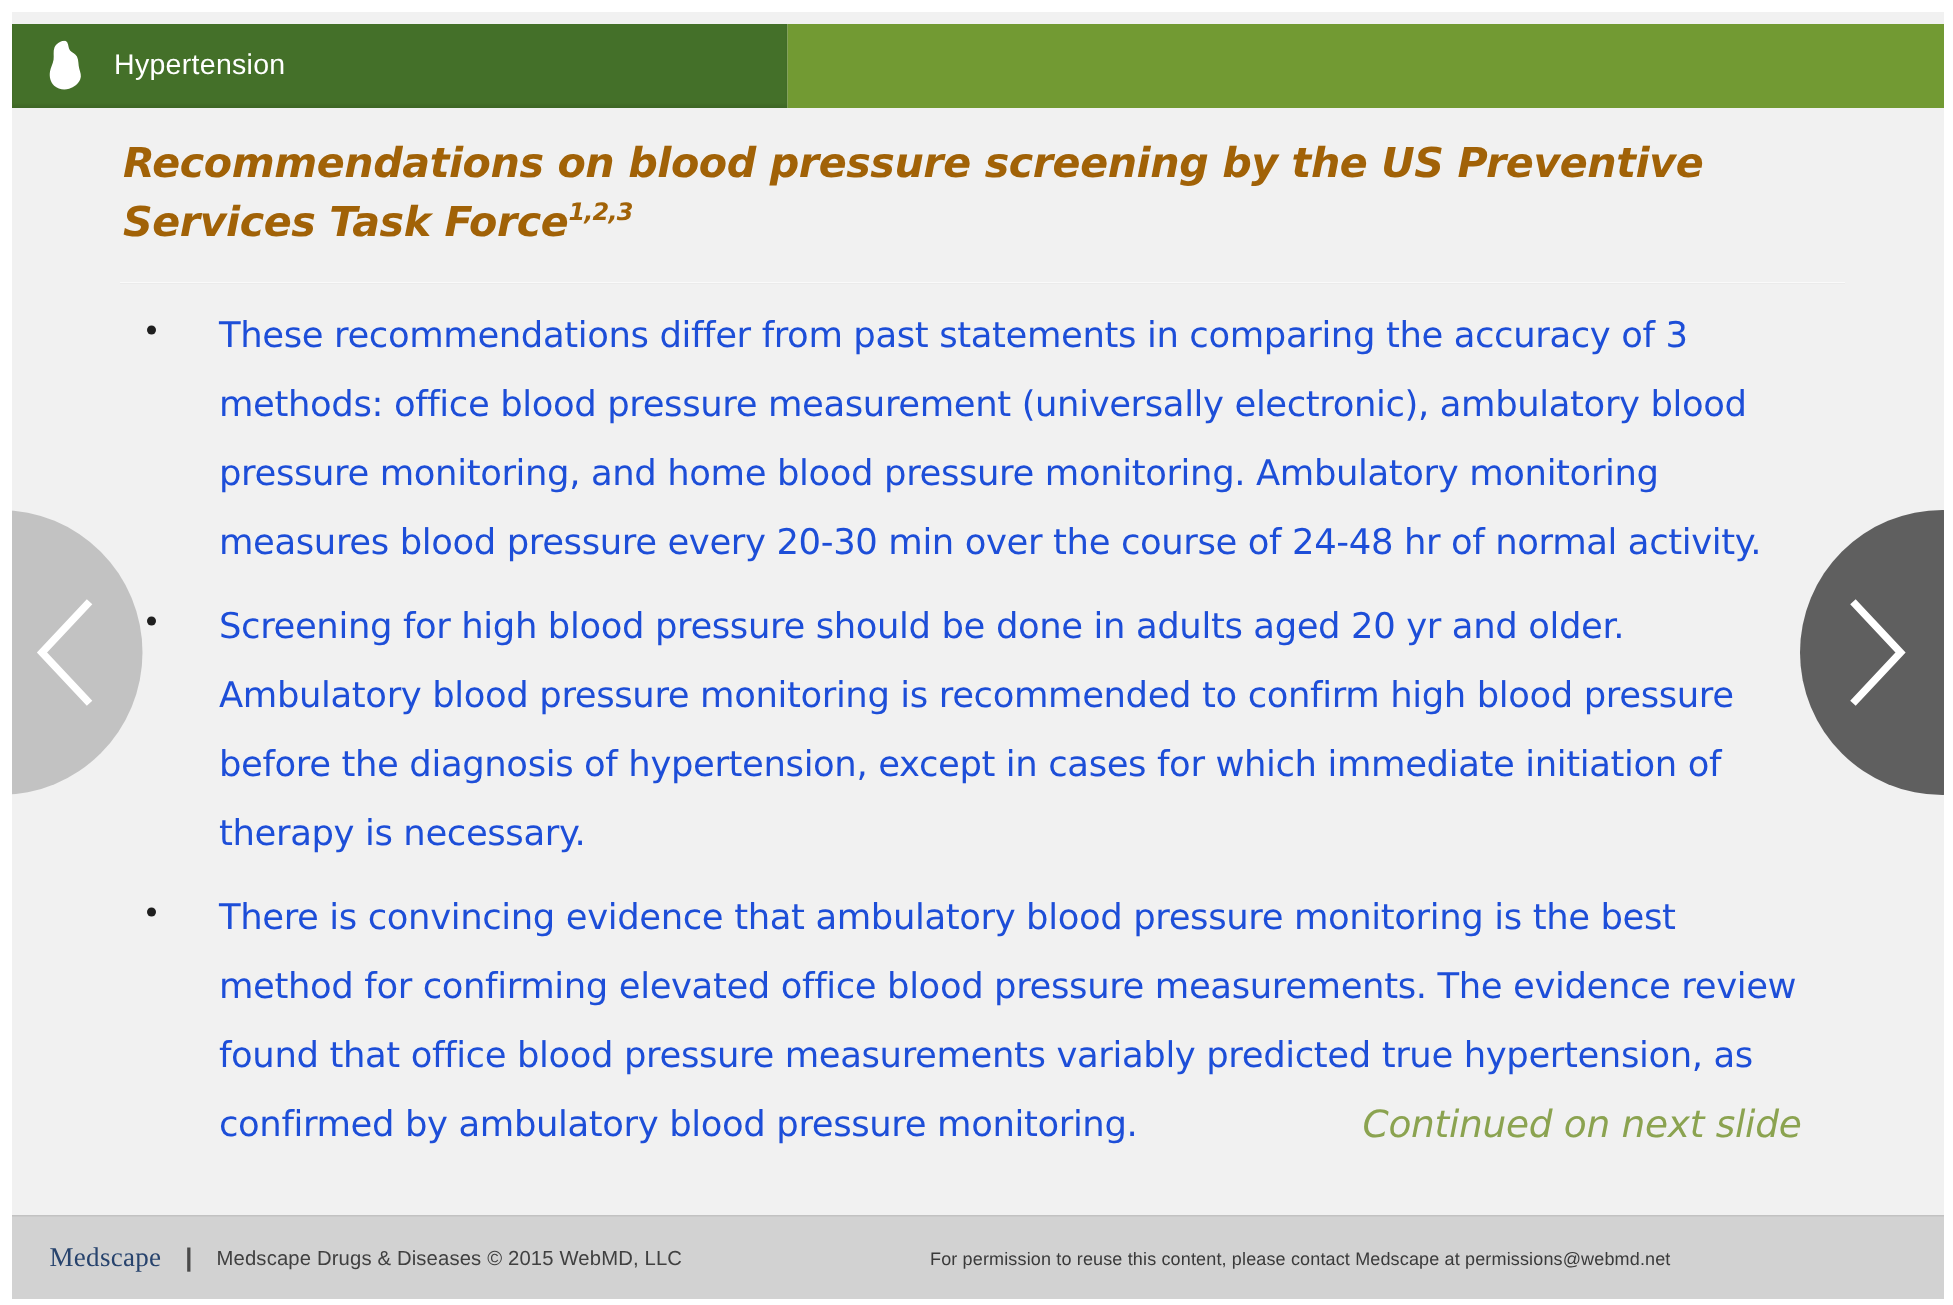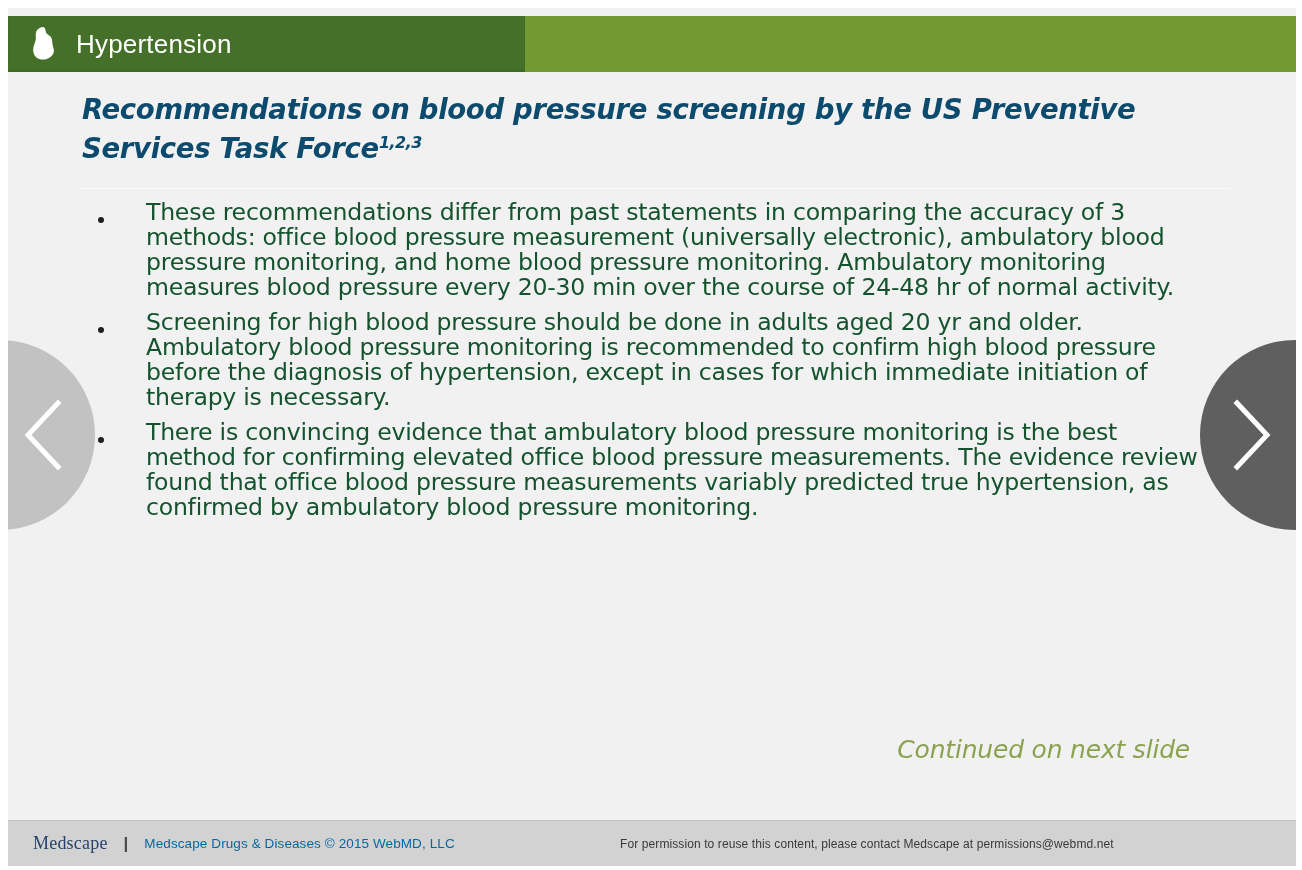--- a/index.html
+++ b/index.html
@@ -50,38 +50,38 @@
     background: #729a33;
   }
   .header-icon {
     width: 26px;
     height: 34px;
     flex: none;
     display: block;
   }
   .header-title {
     color: #ffffff;
-    font-size: 26px;
+    font-size: 19px;
     font-weight: 400;
     letter-spacing: 0.2px;
     margin-left: 20px;
     font-family: "Liberation Sans", sans-serif;
   }
 
   
   .slide-title {
     position: absolute;
     left: 82px;
     top: 90px;
     width: 1120px;
     font-family: "DejaVu Sans", sans-serif;
     font-size: 27.5px;
     font-weight: bold;
     font-style: italic;
-    color: #0c4a6e;
+    color: #a16207;
     line-height: 1.42;
     letter-spacing: -0.3px;
   }
   .slide-title sup {
     font-size: 0.58em;
     vertical-align: super;
     line-height: 0;
     letter-spacing: -0.5px;
   }
 
@@ -102,37 +102,37 @@
     top: 200px;
     width: 1110px;
     z-index: 15;
   }
   .bullet {
     position: relative;
     padding-left: 58px;
     margin-bottom: 10px;
     font-family: "DejaVu Sans", sans-serif;
     font-size: 23.6px;
-    line-height: 25px;
-    color: #14532d;
+    line-height: 46px;
+    color: #1d4ed8;
     letter-spacing: -0.25px;
   }
   .bullet .dot {
     position: absolute;
     left: 10px;
     top: 17px;
     width: 6px;
     height: 6px;
     border-radius: 50%;
     background: #1f1f1f;
   }
 
   .continued {
     position: absolute;
-    right: 112px;
+    right: 101px;
     top: 735px;
     font-family: "DejaVu Sans", sans-serif;
     font-style: italic;
     font-size: 25px;
     color: #8ba350;
     letter-spacing: -0.2px;
     z-index: 15;
     text-align: center;
   }
 
@@ -153,21 +153,21 @@
   .nav svg { display: block; }
   .nav-prev svg { margin-left: 86px; }
   .nav-next svg { margin-right: 86px; }
 
   
   .footer {
     position: absolute;
     left: 8px;
     bottom: 4px;
     width: 1288px;
-    height: 46px;
+    height: 56px;
     background: #d2d2d2;
     border-top: 1px solid #c2c2c2;
     display: flex;
     align-items: center;
     z-index: 35;
     font-family: "Liberation Sans", sans-serif;
   }
   .footer-logo {
     margin-left: 25px;
     font-family: "Liberation Serif", serif;
@@ -176,21 +176,21 @@
     letter-spacing: 0.2px;
   }
   .footer-sep {
     margin: 0 16px;
     color: #4a4a4a;
     font-size: 17px;
     font-weight: bold;
   }
   .footer-copy {
     font-size: 13.5px;
-    color: #0369a1;
+    color: #404040;
     letter-spacing: 0.1px;
   }
   .footer-permission {
     position: absolute;
     left: 612px;
     font-size: 12px;
     color: #3a3a3a;
     letter-spacing: 0.1px;
   }
 </style>

